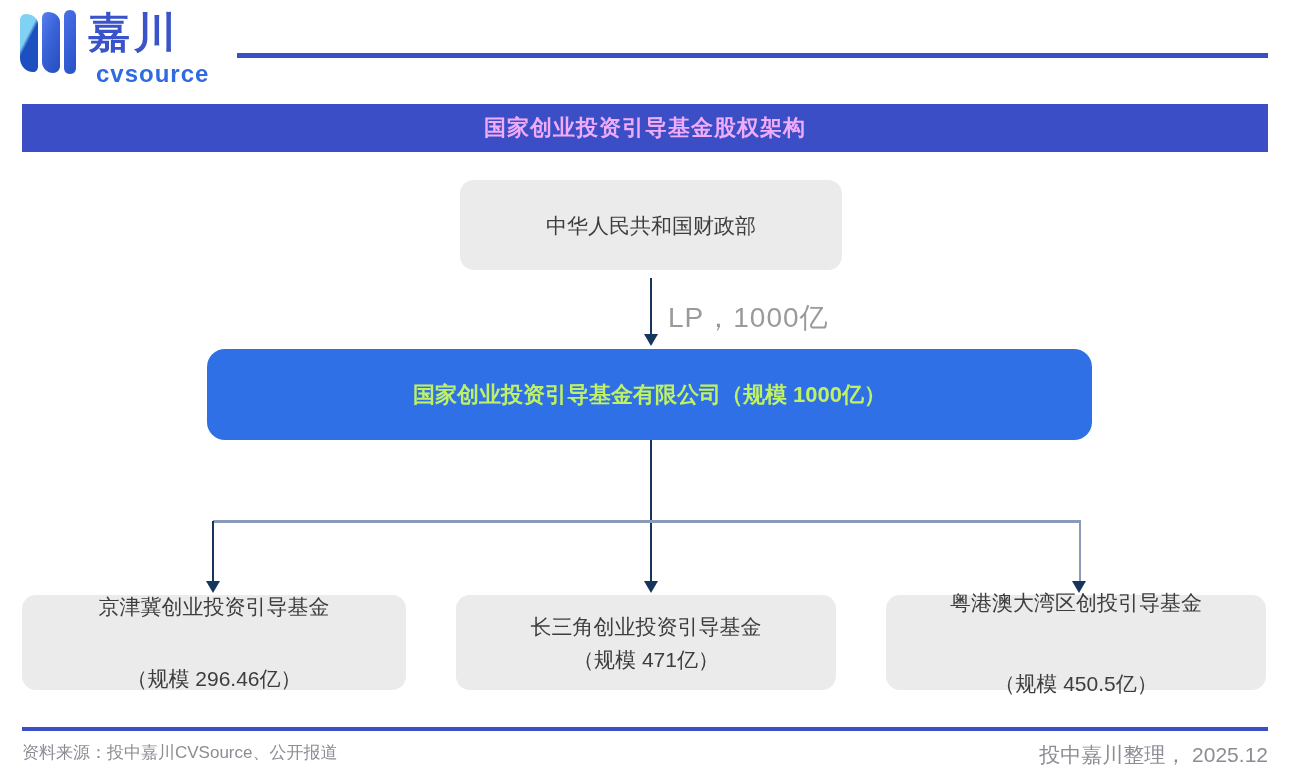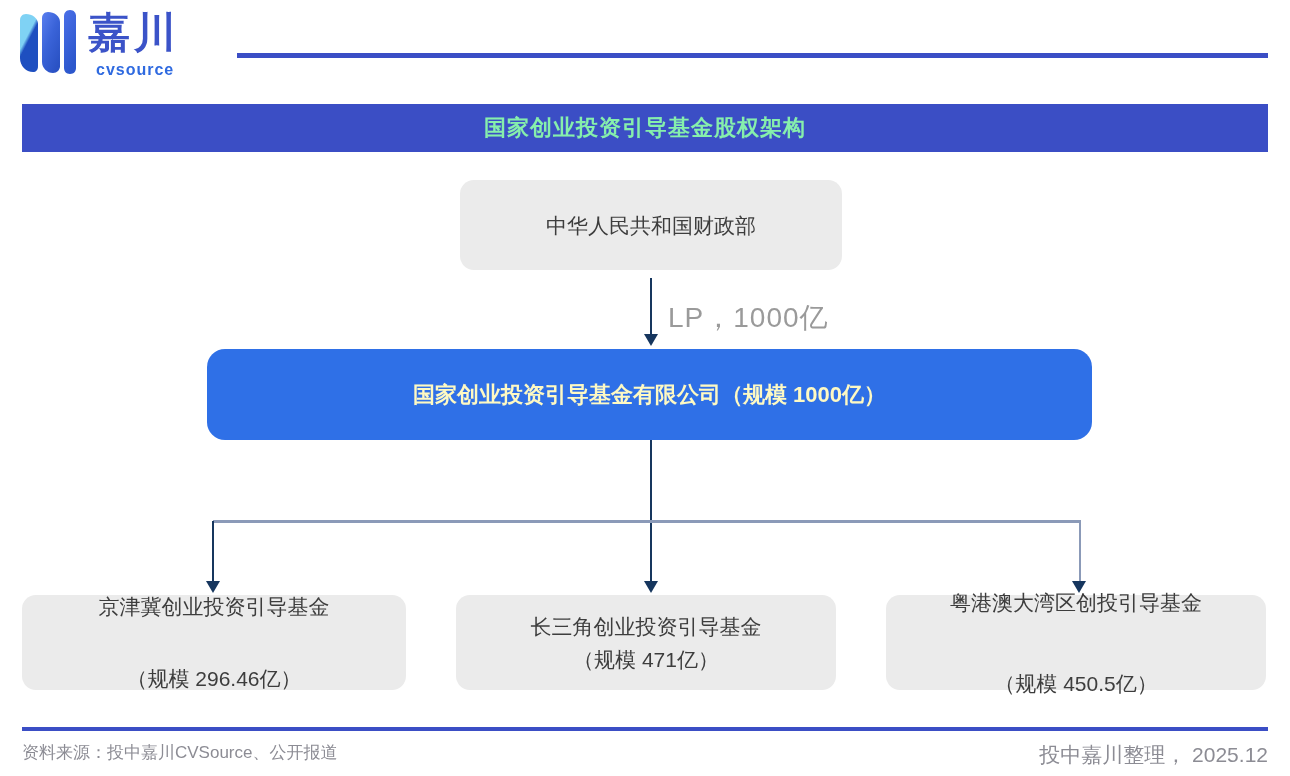--- a/index.html
+++ b/index.html
@@ -16,37 +16,37 @@
   }
   *{margin:0;padding:0;box-sizing:border-box;}
   html,body{background:#ffffff;}
   body{font-family:"Liberation Sans","DejaVu Sans",sans-serif;}
   .page{position:relative;width:1290px;height:776px;background:#ffffff;overflow:hidden;}
 
   
   .logo-icon{position:absolute;left:18px;top:10px;width:64px;height:64px;}
   .logo-wordmark{position:absolute;left:88px;top:12px;font-size:42px;font-weight:700;
                  color:var(--logo-primary);letter-spacing:4px;line-height:1;}
-  .logo-subtext{position:absolute;left:96px;top:62px;font-size:16px;font-weight:700;
+  .logo-subtext{position:absolute;left:96px;top:62px;font-size:24px;font-weight:700;
                 color:var(--logo-accent);letter-spacing:1px;line-height:1;}
   .header-rule{position:absolute;left:237px;top:53px;width:1031px;height:5px;
                background:var(--banner-blue);}
 
   
   .banner{position:absolute;left:22px;top:104px;width:1246px;height:48px;
           background:var(--banner-blue);display:flex;align-items:center;justify-content:center;}
-  .banner span{color:#86efac;font-size:22px;font-weight:700;letter-spacing:1px;}
+  .banner span{color:#f0abfc;font-size:22px;font-weight:700;letter-spacing:1px;}
 
   
   .node{position:absolute;background:var(--box-gray);border-radius:14px;
         display:flex;flex-direction:column;align-items:center;justify-content:center;
         color:var(--box-text);font-size:21px;line-height:33px;text-align:center;}
   .node-top{left:460px;top:180px;width:382px;height:90px;}
   .node-fund{left:207px;top:349px;width:885px;height:91px;background:var(--fund-blue);
-             border-radius:18px;color:#fef9c3;font-weight:700;font-size:22px;}
+             border-radius:18px;color:#bef264;font-weight:700;font-size:22px;}
   .node-c1{left:22px;top:595px;width:384px;height:95px;gap:39px;}
   .node-c2{left:456px;top:595px;width:380px;height:95px;}
   .node-c3{left:886px;top:595px;width:380px;height:95px;gap:48px;}
 
   
   .vline{position:absolute;width:2px;background:var(--navy);}
   .vline.slate{background:var(--slate);}
   .hline{position:absolute;height:3px;background:var(--slate);}
   .arrowhead{position:absolute;width:0;height:0;
              border-left:7px solid transparent;border-right:7px solid transparent;

